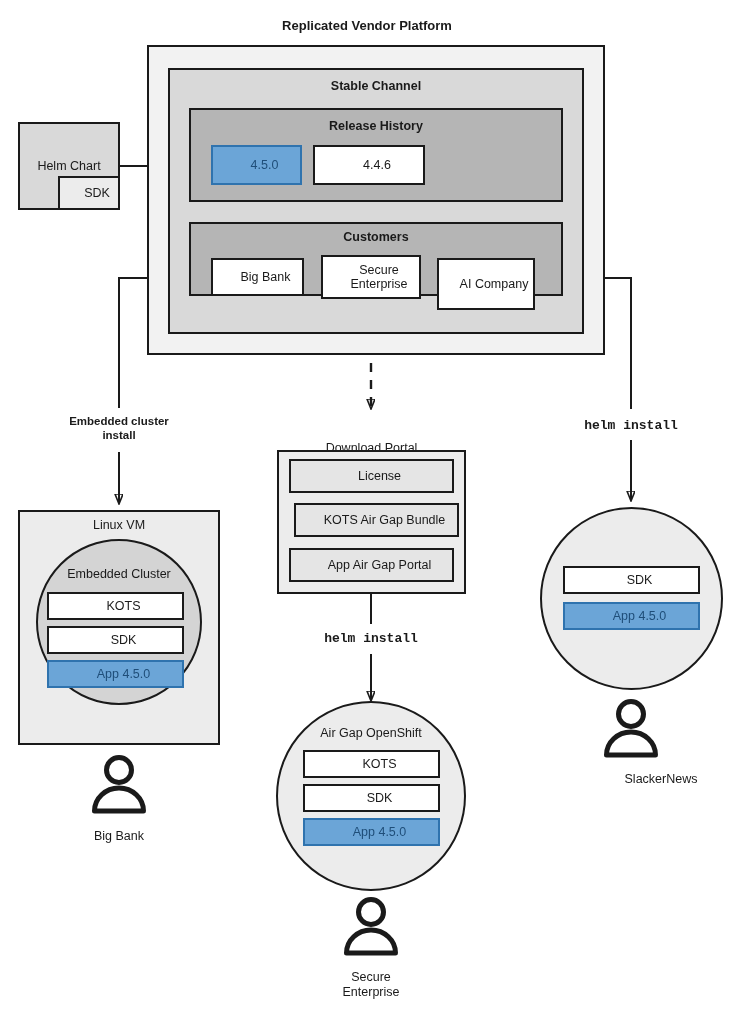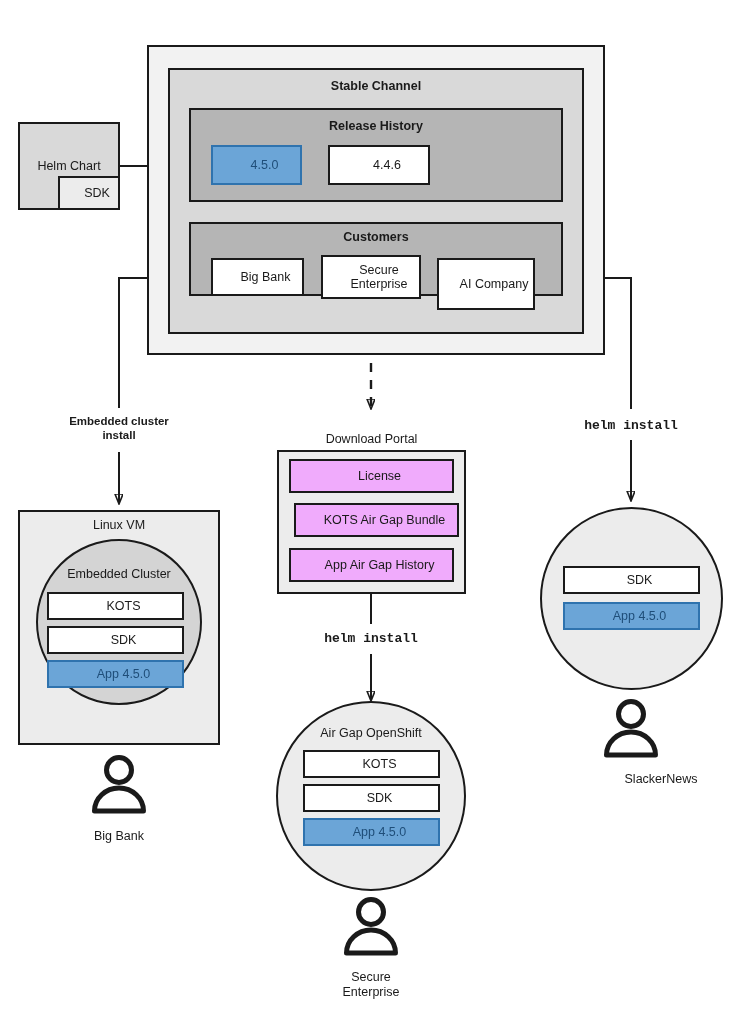--- a/index.html
+++ b/index.html
@@ -18,21 +18,21 @@
   .t-small{font-size:11.5px;font-weight:bold;}
   .mono{font-family:"Liberation Mono",monospace;font-size:13px;font-weight:bold;letter-spacing:0px;}
 
   
   .f-outer{background:#F2F2F2;}
   .f-mid{background:#D9D9D9;}
   .f-inner{background:#B5B5B5;}
   .f-white{background:#FFFFFF;}
   .f-light{background:#ECECEC;}
   .f-vmcircle{background:#D4D4D4;}
-  .f-grayitem{background:#f0abfc;}
+  .f-grayitem{background:#e5e5e5;}
   .f-blue{background:#6BA5D7;border-color:#2F73AE;color:#1F4E79;}
 
   .centerbox{display:flex;align-items:center;justify-content:center;text-align:center;}
 
   .circle{position:absolute;box-sizing:border-box;border:2.5px solid #1a1a1a;border-radius:50%;}
 
   .person{position:absolute;}
 </style>
 </head>
 <body>
@@ -66,31 +66,32 @@
       <path d="M371,594 L371,624" stroke="#1a1a1a" stroke-width="2" fill="none"></path>
       <path d="M371,654 L371,700" stroke="#1a1a1a" stroke-width="2" fill="none" marker-end="url(#ah)"></path>
     </g>
 
     <g>
       <path d="M535,278 L631,278 L631,409" stroke="#1a1a1a" stroke-width="2" fill="none"></path>
       <path d="M631,440 L631,500" stroke="#1a1a1a" stroke-width="2" fill="none" marker-end="url(#ah)"></path>
     </g>
   </svg>
 
+  <div class="lbl t-title" style="left:217px;top:18px;width:300px;">Replicated Vendor Platform</div>
 
   <div class="box f-outer" style="left:147px;top:45px;width:458px;height:310px;"></div>
 
   <div class="box f-mid" style="left:168px;top:68px;width:416px;height:266px;"></div>
   <div class="lbl t-sect" style="left:168px;top:79px;width:416px;">Stable Channel</div>
 
   <div class="box f-inner" style="left:189px;top:108px;width:374px;height:94px;"></div>
   <div class="lbl t-sect" style="left:189px;top:119px;width:374px;">Release History</div>
 
   <div class="box centerbox f-blue t-item" style="left:211px;top:145px;width:91px;height:40px;">4.5.0</div>
-  <div class="box centerbox f-white t-item" style="left:328px;top:145px;width:102px;height:40px;">4.4.6</div>
+  <div class="box centerbox f-white t-item" style="left:313px;top:145px;width:112px;height:40px;">4.4.6</div>
 
   <div class="box f-inner" style="left:189px;top:222px;width:374px;height:74px;"></div>
   <div class="lbl t-sect" style="left:189px;top:230px;width:374px;">Customers</div>
 
   <div class="box centerbox f-white t-item" style="left:211px;top:258px;width:93px;height:38px;">Big Bank</div>
 
   <div class="box centerbox f-white t-item" style="left:321px;top:255px;width:100px;height:44px;">
     <span style="white-space:pre-line;">Secure
 Enterprise</span>
   </div>
@@ -119,26 +120,26 @@
   <div class="box centerbox f-white t-item" style="left:47px;top:592px;width:137px;height:28px;">KOTS</div>
   <div class="box centerbox f-white t-item" style="left:47px;top:626px;width:137px;height:28px;">SDK</div>
   <div class="box centerbox f-blue t-item" style="left:47px;top:660px;width:137px;height:28px;">App 4.5.0</div>
 
   <svg class="person" style="left:89px;top:755px;" width="60" height="62" viewBox="0 0 60 62">
     <circle cx="30" cy="15" r="12.5" fill="none" stroke="#1a1a1a" stroke-width="5"></circle>
     <path d="M5.5,56 a24.5,23 0 0 1 49,0 z" fill="none" stroke="#1a1a1a" stroke-width="5" stroke-linejoin="round"></path>
   </svg>
   <div class="lbl t-item" style="left:39px;top:829px;width:160px;">Big Bank</div>
 
-  <div class="lbl t-item" style="left:277px;top:432px;width:189px;">Download Portal</div>
+  <div class="lbl t-item" style="left:277px;top:441px;width:189px;">Download Portal</div>
   <div class="box f-light" style="left:277px;top:450px;width:189px;height:144px;"></div>
 
   <div class="box centerbox f-grayitem t-item" style="left:289px;top:459px;width:165px;height:34px;">License</div>
   <div class="box centerbox f-grayitem t-item" style="left:294px;top:503px;width:165px;height:34px;">KOTS Air Gap Bundle</div>
-  <div class="box centerbox f-grayitem t-item" style="left:289px;top:548px;width:165px;height:34px;">App Air Gap History</div>
+  <div class="box centerbox f-grayitem t-item" style="left:289px;top:548px;width:165px;height:34px;">App Air Gap Portal</div>
 
   <div class="circle f-light" style="left:276px;top:701px;width:190px;height:190px;"></div>
   <div class="lbl t-item" style="left:276px;top:726px;width:190px;">Air Gap OpenShift</div>
 
   <div class="box centerbox f-white t-item" style="left:303px;top:750px;width:137px;height:28px;">KOTS</div>
   <div class="box centerbox f-white t-item" style="left:303px;top:784px;width:137px;height:28px;">SDK</div>
   <div class="box centerbox f-blue t-item" style="left:303px;top:818px;width:137px;height:28px;">App 4.5.0</div>
 
   <svg class="person" style="left:341px;top:897px;" width="60" height="62" viewBox="0 0 60 62">
     <circle cx="30" cy="15" r="12.5" fill="none" stroke="#1a1a1a" stroke-width="5"></circle>

